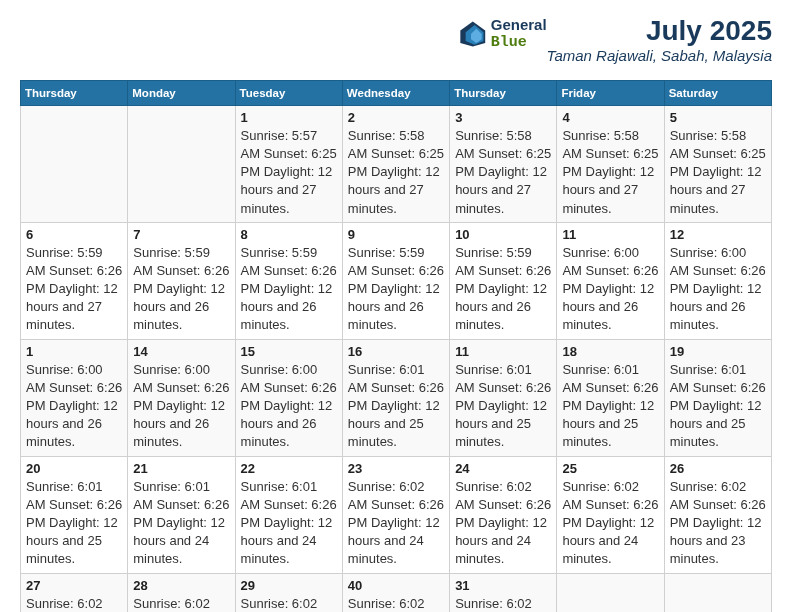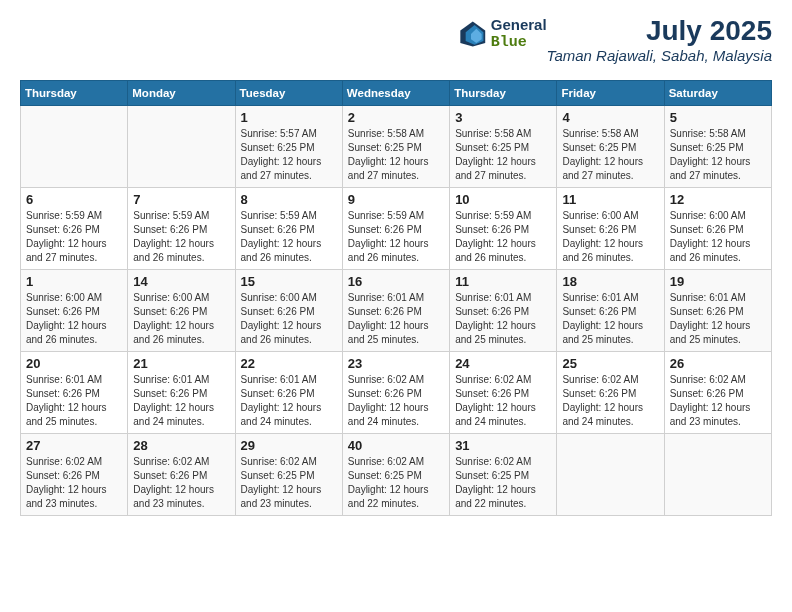--- a/index.html
+++ b/index.html
@@ -72,21 +72,21 @@
       background: #f9f9f9;
     }
     .day-num {
       font-size: 13px;
       font-weight: bold;
       color: #222;
       display: block;
       margin-bottom: 2px;
     }
     .day-info {
-      font-size: 10px;
+      font-size: 13px;
       color: #333;
       line-height: 1.4;
     }
   </style>
 </head>
 <body>
 
 <div class="header-area">
   <div class="logo">
     <svg class="logo-icon" viewBox="0 0 36 36">

